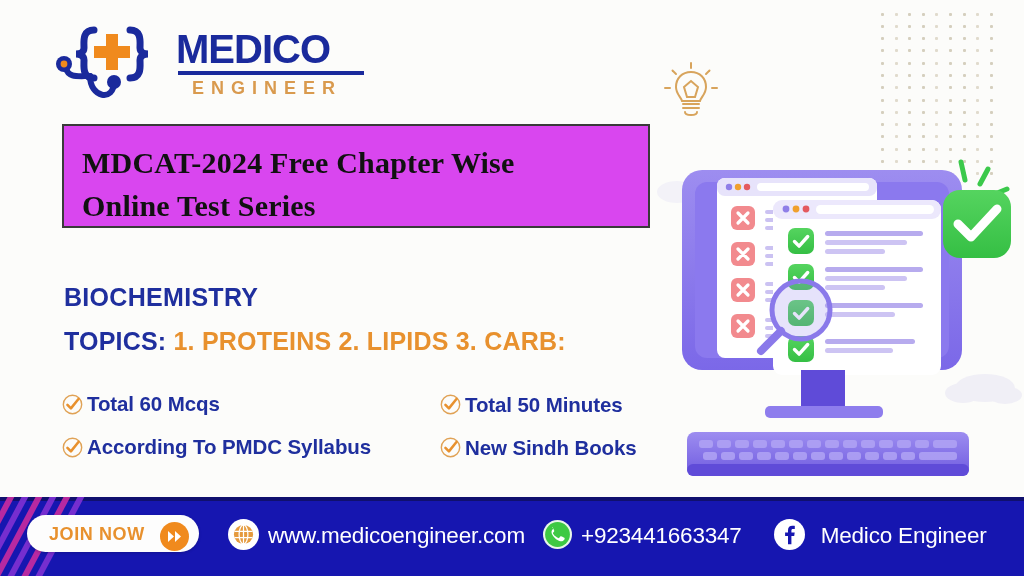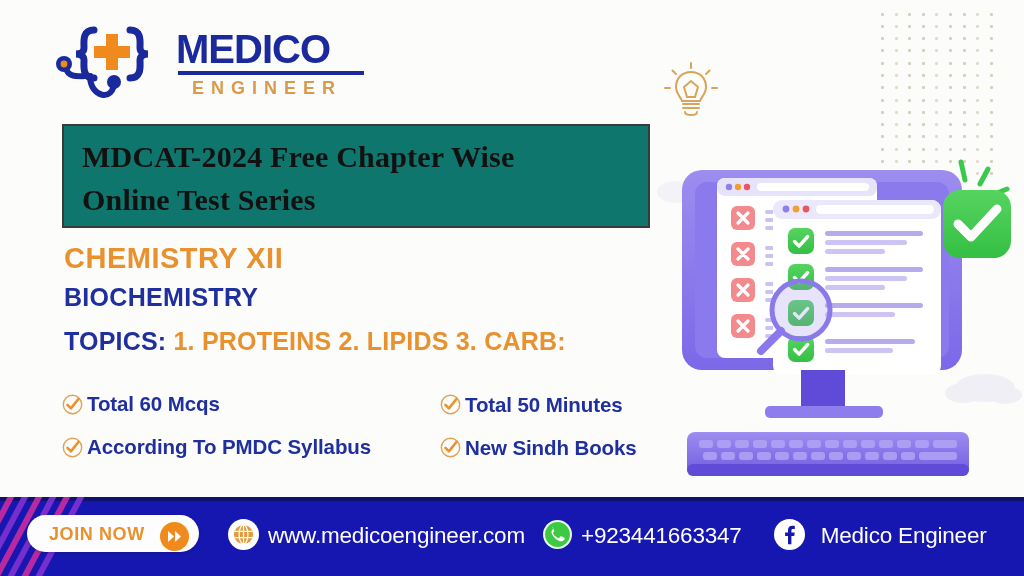--- a/index.html
+++ b/index.html
@@ -32,22 +32,22 @@
   .logo-rule { width:186px; height:4px; background:#1a2a9c; margin-top:2px; margin-left:2px; }
   .logo-eng {
     font-family:"Liberation Sans", sans-serif;
     font-weight:bold; font-size:18px; letter-spacing:7px;
     color:#d99a4e; margin-top:4px; margin-left:16px; line-height:1;
   }
 
   
   .title-box {
     position:absolute; left:62px; top:124px; width:588px; height:104px;
-    border:2px solid #3a3a3a; background:#0f766e;
-    padding:10px 18px 0 18px;
+    border:2px solid #3a3a3a; background:#d946ef;
+    padding:16px 18px 0 18px;
   }
   .title-box div {
     font-family:"Liberation Serif", serif;
     font-weight:bold; font-size:30px; color:#111; line-height:1.42;
     letter-spacing:.2px;
   }
 
   
   .subject {
     position:absolute; left:64px; top:244px;
@@ -301,21 +301,20 @@
         <path d="M25 52 c0 4 12 4 12 0"></path>
       </g>
     </svg>
   </div>
 
   <div class="title-box">
     <div>MDCAT-2024 Free Chapter Wise</div>
     <div>Online Test Series</div>
   </div>
 
-  <div class="subject">CHEMISTRY XII</div>
   <div class="branch">BIOCHEMISTRY</div>
   <div class="topics">
     <span>TOPICS:</span>
     <span class="t-val">1. PROTEINS 2. LIPIDS 3. CARB:</span>
   </div>
 
   <div class="features">
     <div class="feat-row">
       <div class="feat c1">
         <svg class="tick" viewBox="0 0 24 24">

